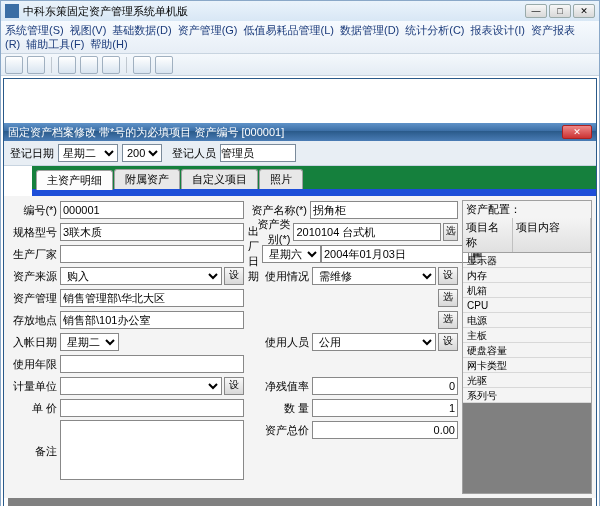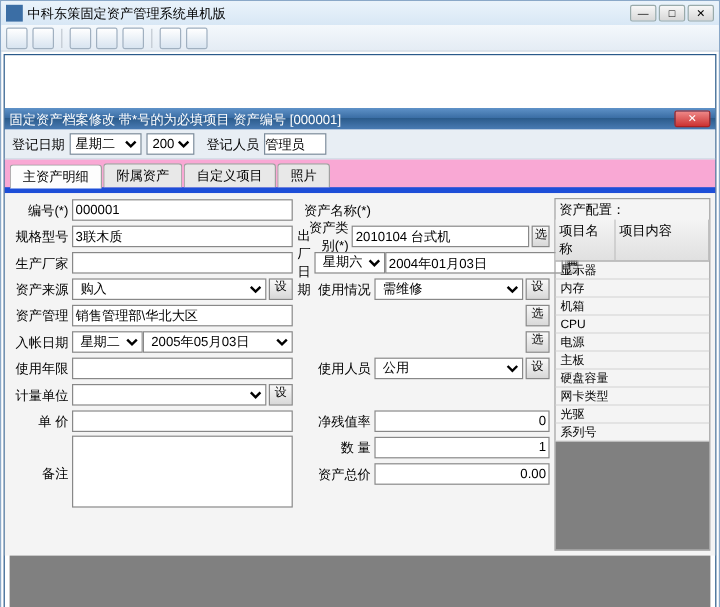--- a/index.html
+++ b/index.html
@@ -18,21 +18,21 @@
 .toolbar .tbtn { width:18px; height:18px; background:linear-gradient(#fff,#d8e4f0); border:1px solid #a0b0c0; border-radius:2px;}
 .toolbar .sep { width:1px; height:16px; background:#c0c8d0; margin:0 2px;}
 
 .inner-window { margin: 2px; border: 1px solid #2a5a8a; }
 .inner-titlebar { background: linear-gradient(to bottom,#5f92c8 0%,#3b6ea5 45%,#2a5a8a 46%,#4a7cb5 100%); color: #fff; height: 18px; display: flex; align-items: center; padding: 0 4px; margin-top: 44px; }
 .inner-titlebar .close { margin-left: auto; width: 30px; height: 14px; background: linear-gradient(#e88,#c33); border: 1px solid #a22; border-radius: 2px; display: flex; align-items: center; justify-content: center; color:#fff; font-size:9px; cursor:pointer;}
 
 .register-row { background:#e8eef4; padding:3px 6px; display:flex; align-items:center; gap:4px; border-bottom:1px solid #c8d4e0;}
 .register-row select,.register-row input { height:18px; border:1px solid #7a8a9a; background:#fff; font-size:11px;}
 
-.tabs { display:flex; background:#f9a8d4; padding-top:3px; padding-left:4px; border-bottom:5px solid #1d4ed8;}
+.tabs { display:flex; background:#15803d; padding-top:3px; padding-left:4px; border-bottom:7px solid #1d4ed8;margin-left:28px;}
 .tab { padding:2px 10px; background:#e8e8e8; border:1px solid #a0a0a0; border-bottom:none; margin-right:1px; cursor:pointer; border-radius:3px 3px 0 0;}
 .tab.active { background:#fdfdfd; position:relative; top:1px; }
 
 .form-area { display:flex; padding:4px; gap:4px; background:#f4f4f4;}
 .left-col { flex:1;}
 .mid-col { width:210px;}
 .right-col { width:130px; border:1px solid #a0a0a0;}
 
 .frow { display:flex; align-items:center; margin-bottom:2px; height:20px;}
 .flabel { width:52px; text-align:right; padding-right:3px; color:#000;}
@@ -59,20 +59,21 @@
 <div class="outer-window">
   <div class="outer-titlebar">
     <span class="icon"></span>
     <span>中科东策固定资产管理系统单机版</span>
     <div class="wincontrols">
       <span>—</span>
       <span>□</span>
       <span>✕</span>
     </div>
   </div>
+  <div class="menubar" id="menubar"><span>系统管理(S)</span><span>视图(V)</span><span>基础数据(D)</span><span>资产管理(G)</span><span>低值易耗品管理(L)</span><span>数据管理(D)</span><span>统计分析(C)</span><span>报表设计(I)</span><span>资产报表(R)</span><span>辅助工具(F)</span><span>帮助(H)</span></div>
   <div class="toolbar">
     <span class="tbtn"></span>
     <span class="tbtn"></span>
     <span class="sep"></span>
     <span class="tbtn"></span>
     <span class="tbtn"></span>
     <span class="tbtn"></span>
     <span class="sep"></span>
     <span class="tbtn"></span>
     <span class="tbtn"></span>
@@ -82,21 +83,21 @@
     <div class="inner-titlebar">
       <span>固定资产档案修改 带*号的为必填项目 资产编号 [000001]</span>
       <span class="close">✕</span>
     </div>
 
     <div class="register-row">
       <span>登记日期</span>
       <select style="width:60px"><option>星期二</option></select>
       <select style="width:40px"><option>2005年0</option></select>
       <span style="margin-left:6px">登记人员</span>
-      <input style="width: 52px;" value="管理员">
+      <input style="width: 76px;" value="管理员">
     </div>
 
     <div class="tabs" id="tabs">
         <div class="tab active">主资产明细</div>
         <div class="tab">附属资产</div>
         <div class="tab">自定义项目</div>
         <div class="tab">照片</div>
       </div>
 
     <div class="form-area">
@@ -116,23 +117,26 @@
         <div class="frow">
             <span class="flabel">资产来源</span>
             <select><option>购入</option></select>
             <span class="sbtn">设</span>
           </div>
         <div class="frow">
             <span class="flabel">资产管理</span>
             <input value="销售管理部\华北大区" style="">
           </div>
         <div class="frow">
+            <span class="flabel">存放地点</span>
+            <input value="销售部\101办公室" style="">
+          </div>
+        <div class="frow">
             <span class="flabel">入帐日期</span>
             <select style="flex:0 0 54px"><option>星期二</option></select>
-            <select><option>2005年05月03日</option></select>
           </div>
         <div class="frow">
             <span class="flabel">使用年限</span>
             <input value="" style="">
           </div>
         <div class="frow">
             <span class="flabel">计量单位</span>
             <select><option></option></select>
             <span class="sbtn">设</span>
           </div>
@@ -142,20 +146,21 @@
           </div>
         <div class="remark-row">
             <span class="flabel" style="width:52px;padding-top:24px">备注</span>
             <textarea style=""></textarea>
           </div>
       </div>
 
       <div class="mid-col">
         <div class="frow">
             <span class="flabel" style="width:64px">资产名称(*)</span>
+            <input value="拐角柜" style="">
           </div>
         <div class="frow">
             <span class="flabel" style="width:64px">资产类别(*)</span>
             <input value="2010104 台式机" style="">
             <span class="sbtn">选</span>
           </div>
         <div class="frow">
             <span class="flabel" style="width:64px">出厂日期</span>
             <select style="flex:0 0 54px"><option>星期六</option></select>
             <input value="2004年01月03日" style="">

